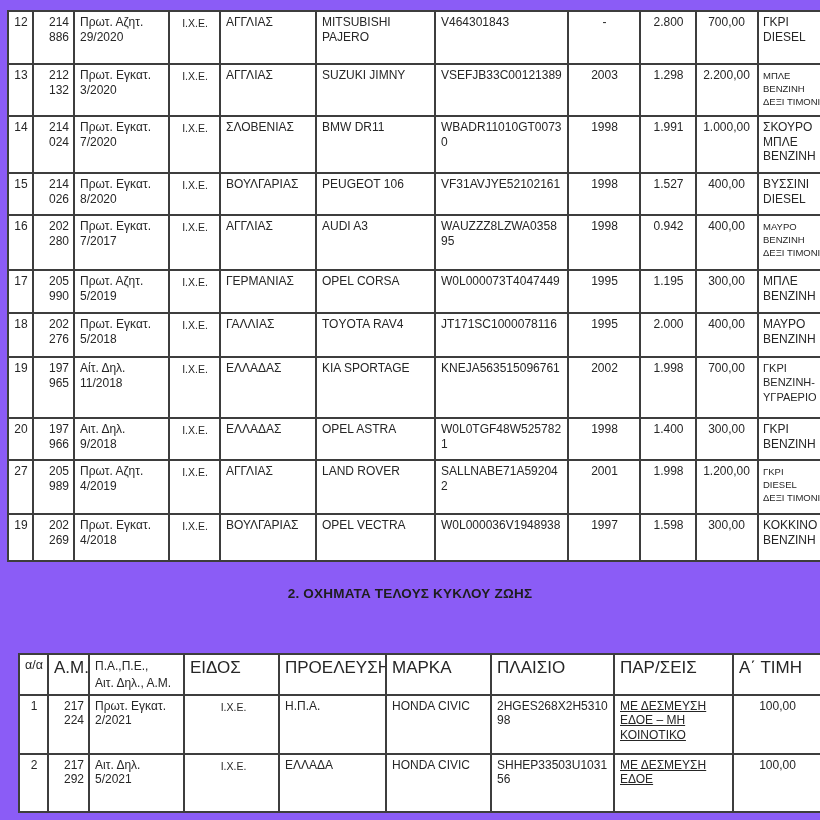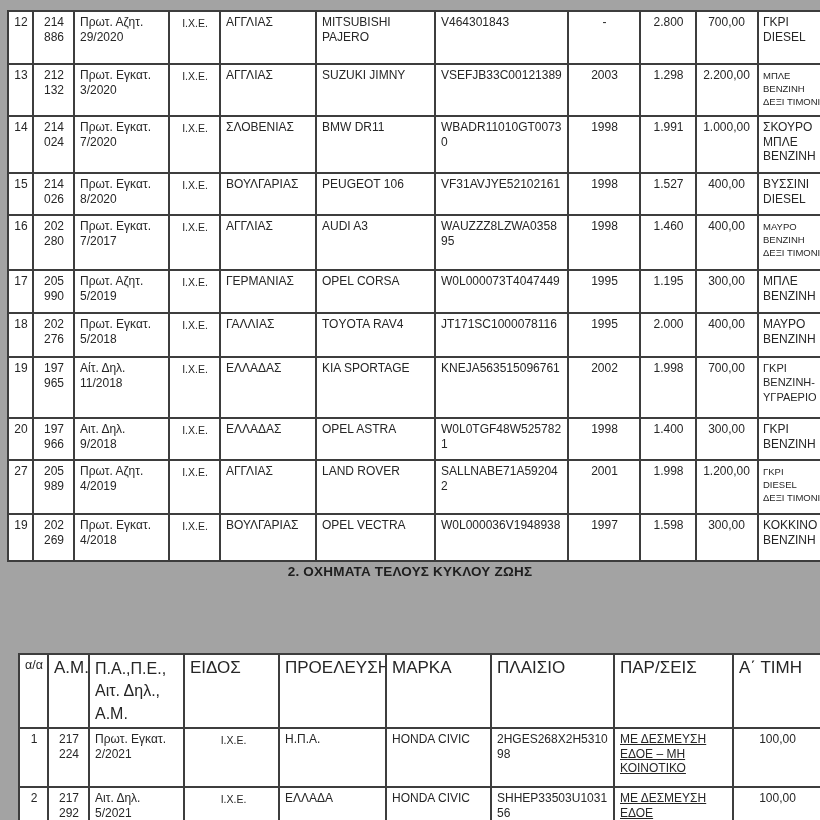--- a/index.html
+++ b/index.html
@@ -1,44 +1,44 @@
 <!DOCTYPE html>
 <html><head>
 <meta charset="utf-8">
 <style>
   * { margin:0; padding:0; box-sizing:border-box; }
   html,body { width:820px; height:820px; overflow:hidden; background:#ffffff; }
   body { font-family:"Liberation Sans", sans-serif; color:#262626; }
-  .page { position:relative; width:820px; height:820px; background:#a3a3a3; }
+  .page { position:relative; width:820px; height:820px; background:#8b5cf6; }
 
   table { border-collapse:collapse; table-layout:fixed; background:#fff; }
   td, th { border:2px solid #3d3d3d; vertical-align:top; padding:3px 4px 2px 5px;
            font-size:12px; line-height:1.22; text-align:left; font-weight:normal;
            overflow:hidden; }
 
   #table1 { position:absolute; left:7px; top:10px; }
   #table2 { position:absolute; left:18px; top:653px; }
-  #title2 { position:absolute; left:0; top:564px; width:820px; text-align:center;
+  #title2 { position:absolute; left:0; top:586px; width:820px; text-align:center;
             font-size:13.5px; font-weight:bold; letter-spacing:0.2px; color:#1e1e1e; }
 
   .c-no    { text-align:center; }
-  .c-am    { text-align:center; white-space:pre-line; }
+  .c-am    { text-align:right; white-space:pre-line; }
   .c-doc   { white-space:pre-line; }
   .c-kind  { font-size:10.5px; padding-top:5px;text-align:center; }
   .c-vin   { word-break:break-all; }
   .c-year  { text-align:center; }
   .c-cc    { text-align:center; }
   .c-price { text-align:center; padding-left:2px; padding-right:3px; }
   .c-color { white-space:pre-line; padding-left:4px; }
   .c-remarks { white-space:pre-line;text-decoration:underline; }
   .size-small { font-size:9.5px;  line-height:1.35; padding-top:5px; }
   .size-mid   { font-size:11px;   line-height:1.3; }
 
   #table2 th { font-size:17px; }
-  #table2 .h-doc { font-size:16px; white-space:pre-line; line-height:1.4;margin-top:11px; }
+  #table2 .h-doc { font-size:12px; white-space:pre-line; line-height:1.4;margin-top:11px; }
   #table2 .h-no  { text-align:center; font-size:12.5px;margin-left:28px; }
   #table2 td.c-kind { padding-left:8px; }
 </style>
 </head>
 <body>
 
 <div class="page">
 
   <table id="table1" style="width: 820px;">
     <colgroup>
@@ -125,21 +125,21 @@
           <td class="c-no">16</td>
           <td class="c-am">202
 280</td>
           <td class="c-doc">Πρωτ. Εγκατ.
 7/2017</td>
           <td class="c-kind">Ι.Χ.Ε.</td>
           <td class="c-origin">ΑΓΓΛΙΑΣ</td>
           <td class="c-make">AUDI  A3</td>
           <td class="c-vin">WAUZZZ8LZWA035895</td>
           <td class="c-year">1998</td>
-          <td class="c-cc">1.460</td>
+          <td class="c-cc">0.942</td>
           <td class="c-price">400,00</td>
           <td class="c-color size-small">ΜΑΥΡΟ
 ΒΕΝΖΙΝΗ
 ΔΕΞΙ ΤΙΜΟΝΙ</td>
         </tr>
         <tr style="height: 43px;">
           <td class="c-no">17</td>
           <td class="c-am">205
 990</td>
           <td class="c-doc">Πρωτ. Αζητ.

